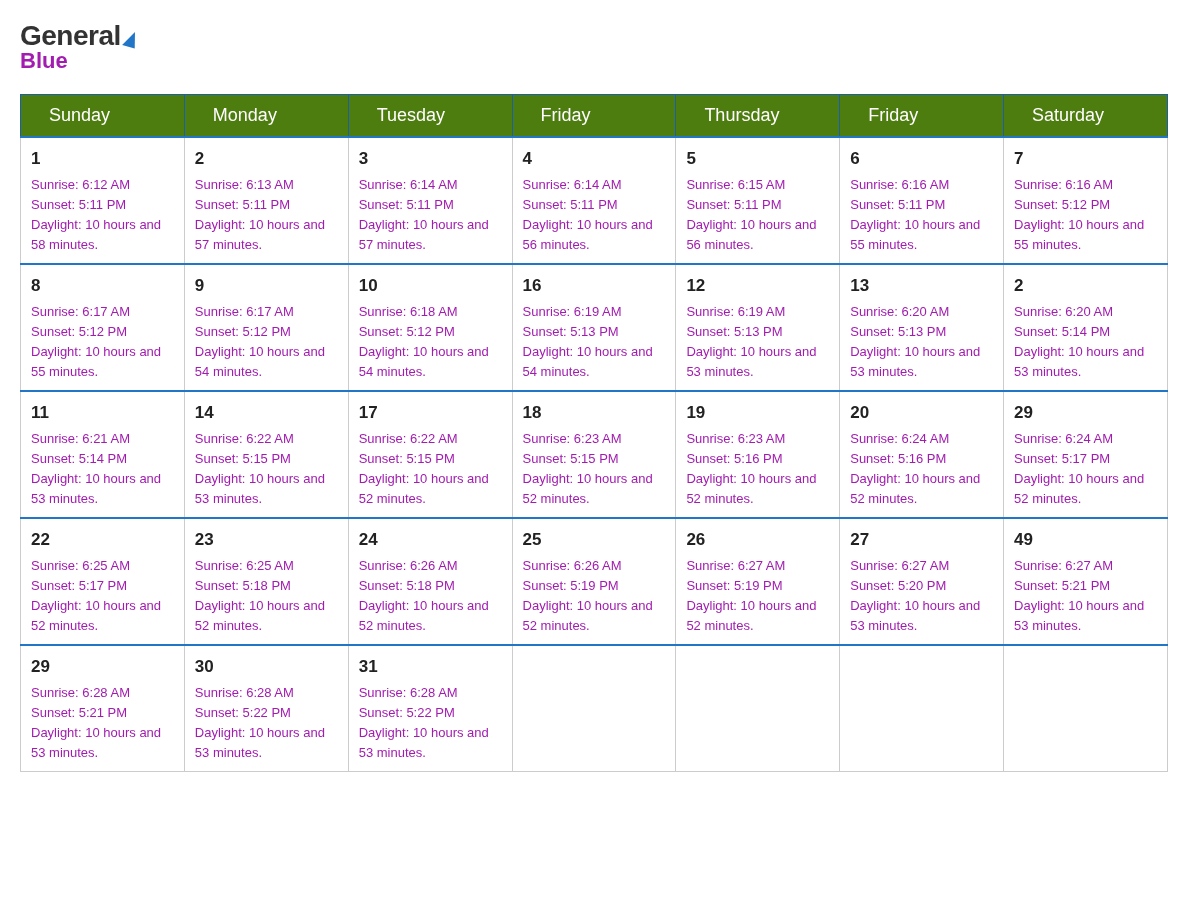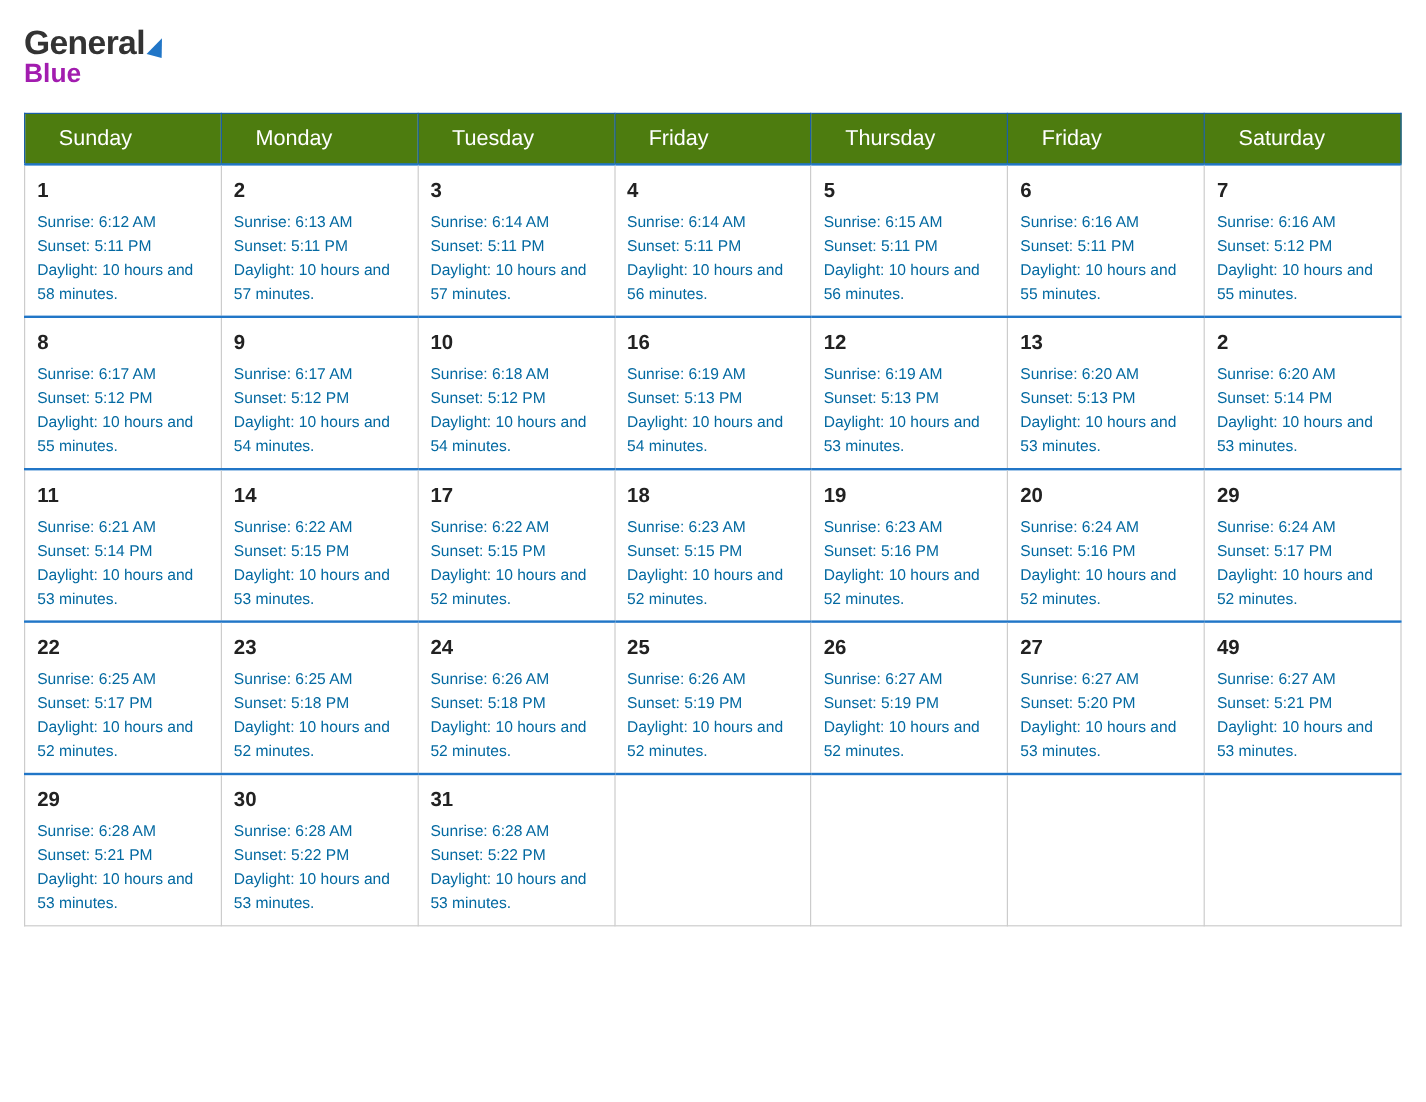--- a/index.html
+++ b/index.html
@@ -75,21 +75,21 @@
     }
     .day-num {
       font-size: 17px;
       font-weight: bold;
       display: block;
       margin-bottom: 3px;
       color: #222;
     }
     .day-info {
       font-size: 13px;
-      color: #0369a1;
+      color: #a21caf;
       line-height: 1.55;
     }
     .week-row td {
       border-top: 2px solid #2176c7;
     }
   </style>
 </head>
 <body>
 
 <div class="header">

